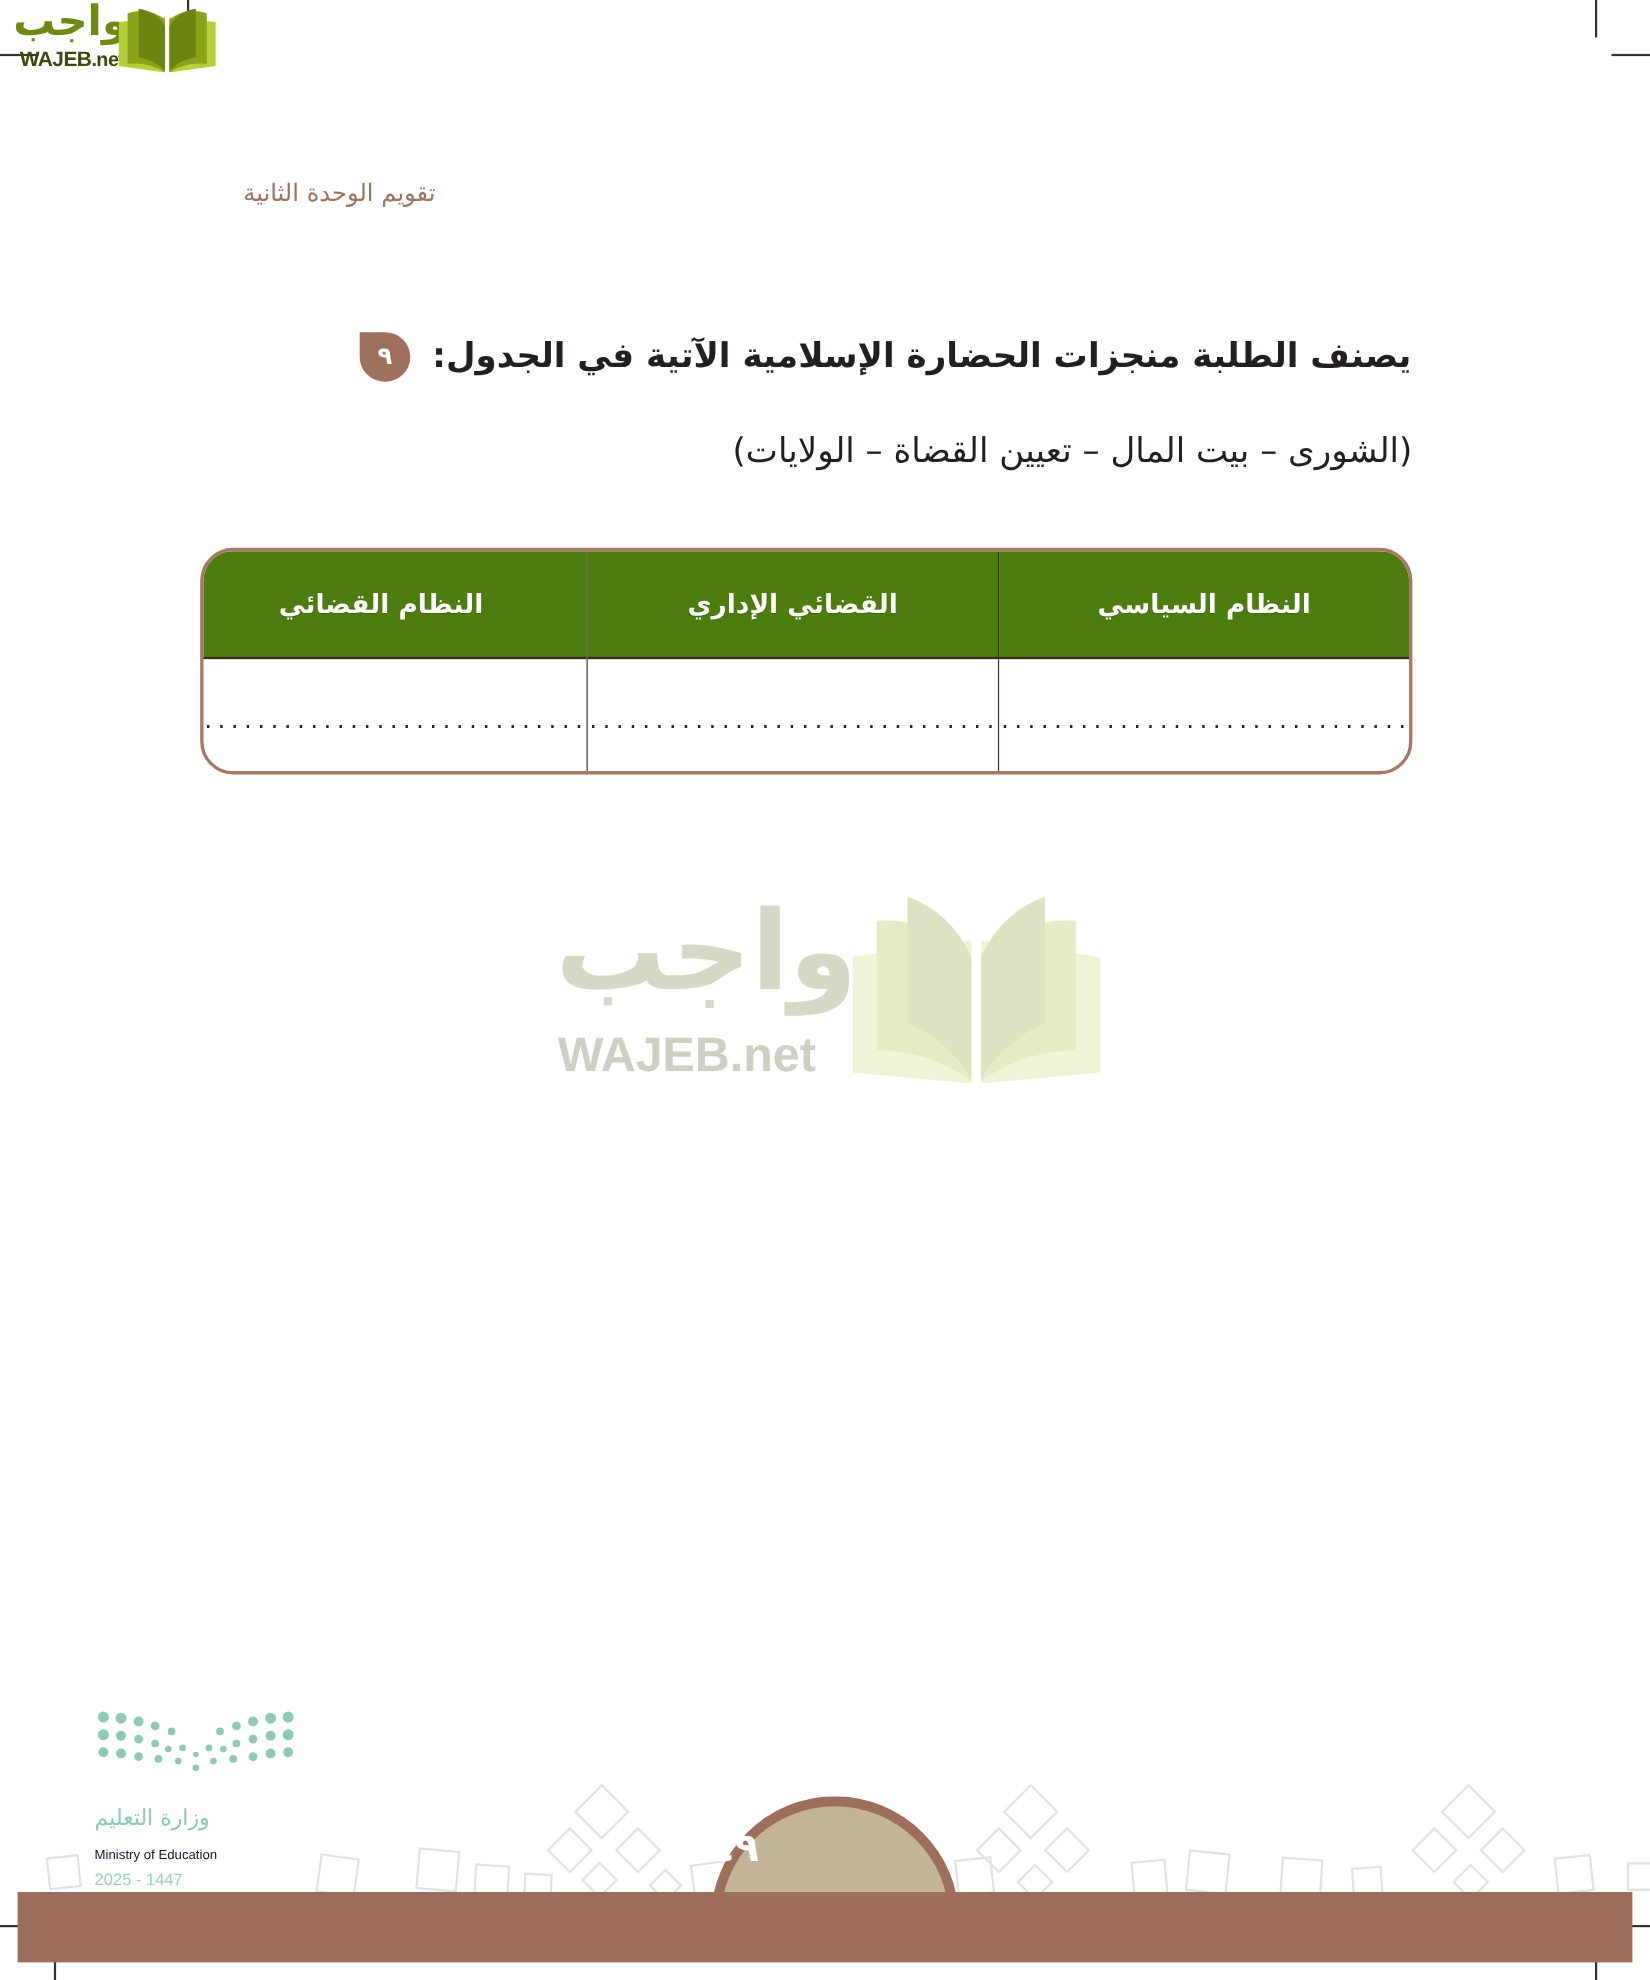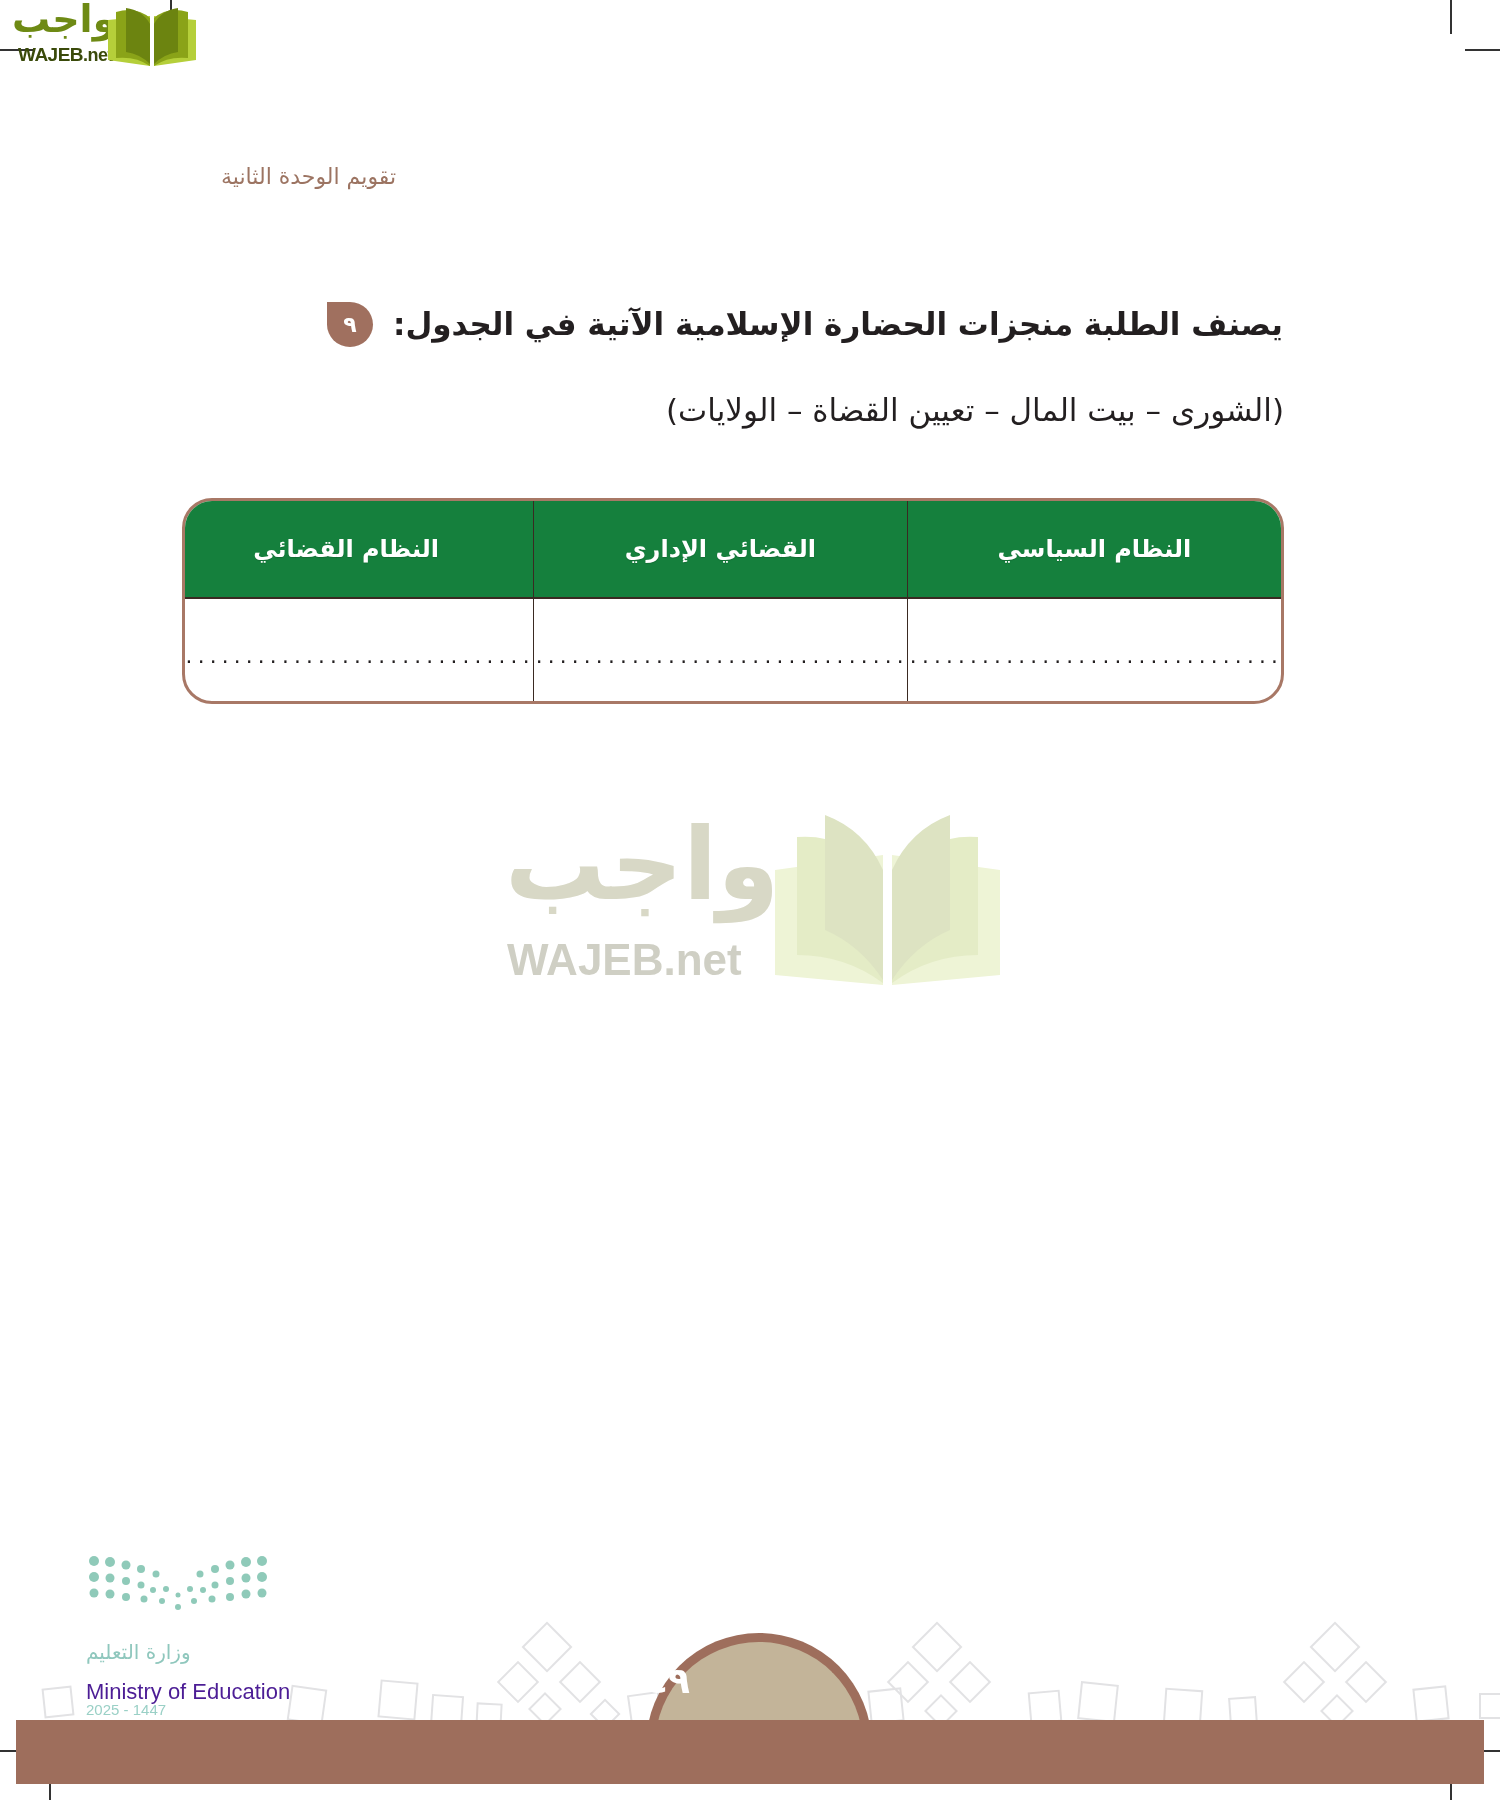--- a/index.html
+++ b/index.html
@@ -24,34 +24,34 @@
              display:flex; align-items:center; justify-content:center; font-size:22px; font-weight:bold; margin-left:14px; }
   .q-text { font-size:31px; font-weight:bold; color:#231f20; white-space:nowrap;padding-left:20px; }
 
   .options { right:216px; top:392px; font-size:31px; color:#231f20; direction:rtl; white-space:nowrap; }
 
   
   .tbl { left:182px; top:498px; width:1102px; height:206px; border:3px solid #a87866; border-radius:30px;
          overflow:hidden; box-sizing:border-box; display:flex; flex-direction:row-reverse; background:#fff; }
   .col { flex:1; display:flex; flex-direction:column; border-left:1.5px solid #3a2a22; }
   .col:last-child { border-left:none; }
-  .th { height:96px; background:#15803d; color:#fff; font-size:24px; font-weight:bold; display:flex; align-items:center;
+  .th { height:96px; background:#4d7c0f; color:#fff; font-size:24px; font-weight:bold; display:flex; align-items:center;
         justify-content:center; direction:rtl; border-bottom:2px solid #3a2a22; text-shadow:0 1px 1px rgba(0,0,0,0.15); }
   .td { flex:1; display:flex; align-items:center; justify-content:center; padding-top:12px; }
   .dots { font-size:18px; letter-spacing:1.2px; color:#231f20; font-family:"DejaVu Sans Mono", monospace; }
 
   
   .wm { left:505px; top:815px; width:500px; height:170px; }
   .wm .ar { position:absolute; left:0; top:0; font-size:100px; font-weight:bold; color:#d8d8c6; line-height:1; direction:rtl; }
   .wm .en { position:absolute; left:2px; top:120px; font-size:44px; font-weight:bold; color:#cfcfc4; font-family:"Liberation Sans", sans-serif; }
 
   
   .ministry { left:82px; top:1555px; width:200px; height:165px; }
   .ministry .ar { position:absolute; left:4px; top:85px; font-size:20px; color:#8fc7bd; direction:rtl; white-space:nowrap; }
-  .ministry .en { position:absolute; left:4px; top:124px; font-size:22px; color:#4c1d95; font-family:"Liberation Sans", sans-serif; white-space:nowrap; }
+  .ministry .en { position:absolute; left:4px; top:124px; font-size:12px; color:#0f172a; font-family:"Liberation Sans", sans-serif; white-space:nowrap; }
   .ministry .yr { position:absolute; left:4px; top:146px; font-size:15px; color:#9ad0c6; font-family:"Liberation Sans", sans-serif; white-space:nowrap; }
 
   
   .bar { left:16px; top:1720px; width:1468px; height:64px; background:#9e6e5c; }
   .page-semi { left:646px; top:1633px; width:208px; height:104px; background:#c3b499; border:9px solid #9e6e5c; border-bottom:none;
                border-radius:113px 113px 0 0; box-sizing:content-box; }
   .page-num { left:646px; top:1660px; width:226px; font-size:36px; font-weight:bold; color:#fff; }
 </style>
 </head>
 <body>

